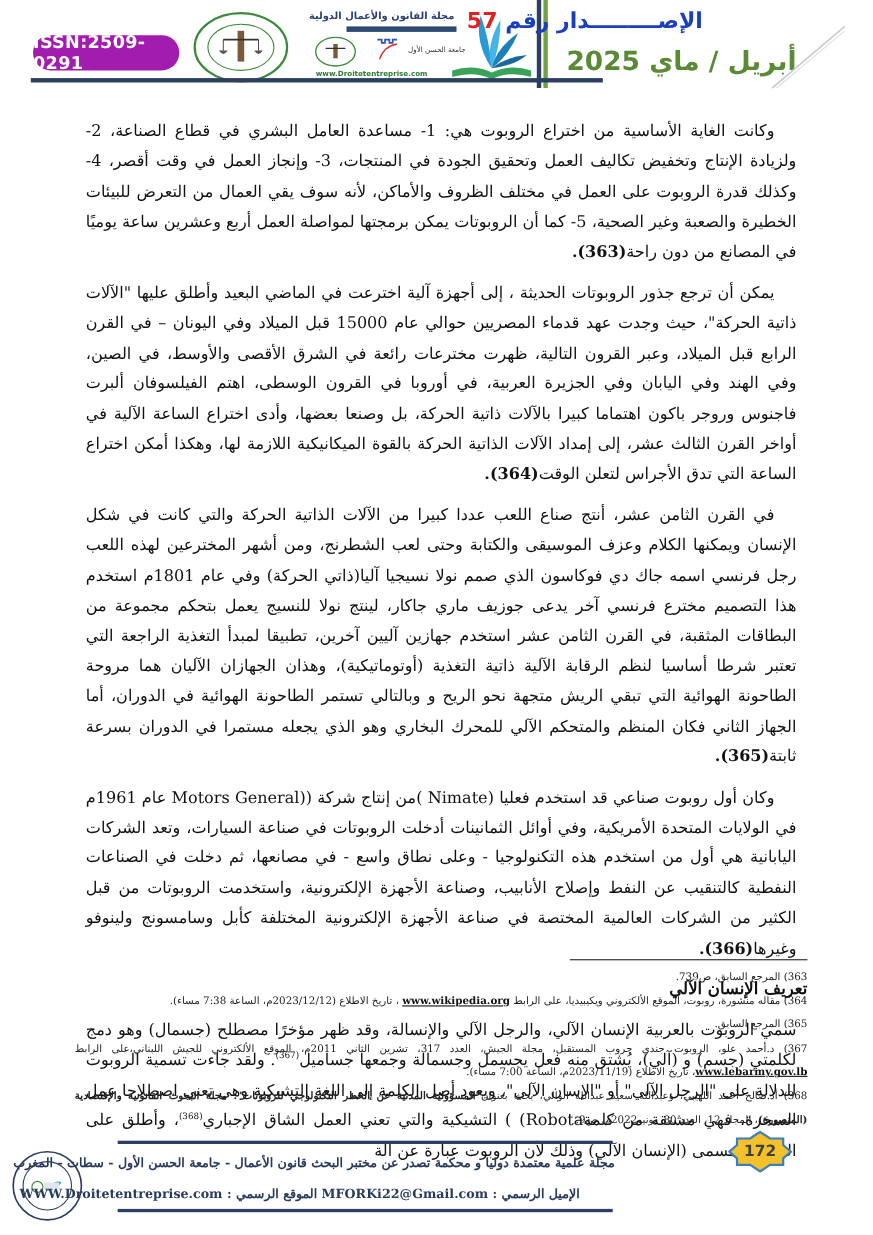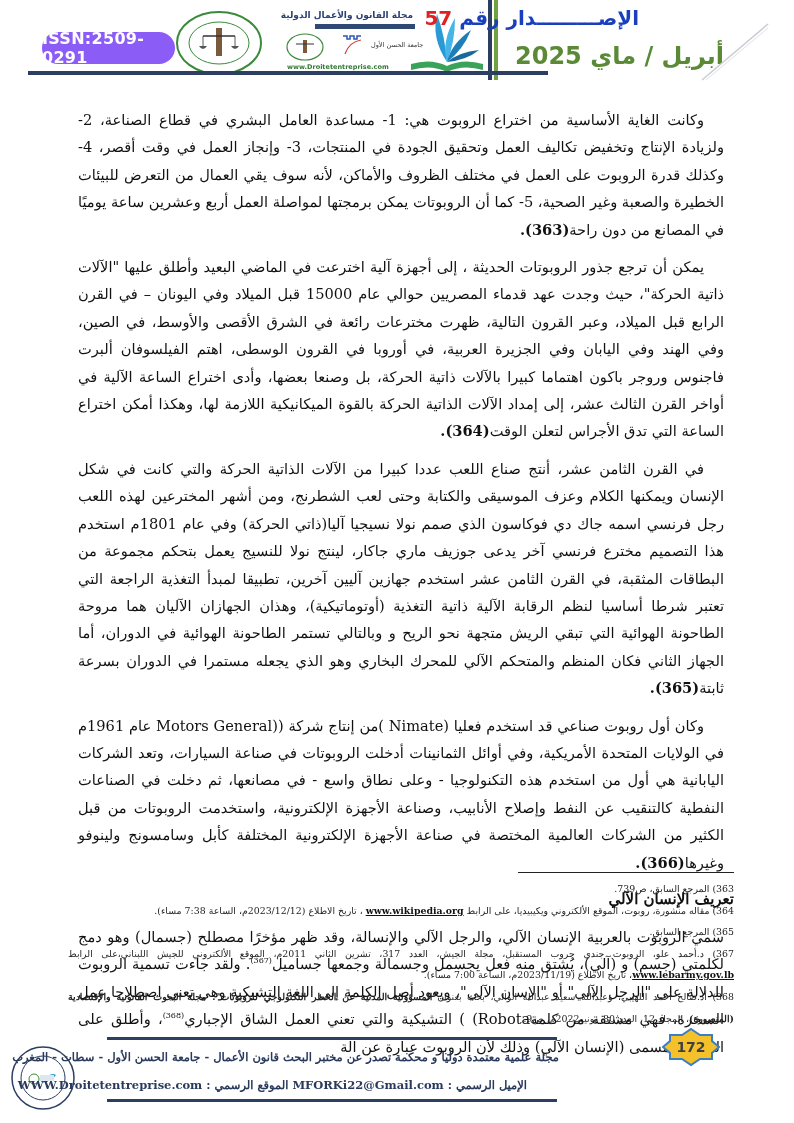--- a/index.html
+++ b/index.html
@@ -1,22 +1,22 @@
 <!DOCTYPE html>
 <html><head>
 <meta charset="utf-8">
 <style>
   html, body { margin: 0; padding: 0; background: #ffffff; }
   body { width: 794px; height: 1123px; position: relative; overflow: hidden;
          font-family: "DejaVu Serif", "Liberation Serif", serif; color: #111; }
 
   
   .header { position: absolute; left: 0; top: 0; width: 794px; height: 86px; }
-  .issn { position: absolute; left: 42px; top: 32px; width: 133px; height: 32px;
-          background: #8b5cf6; border-radius: 16px; color: #fff;
+  .issn { position: absolute; left: 30px; top: 32px; width: 133px; height: 32px;
+          background: #a21caf; border-radius: 16px; color: #fff;
           font-family: "DejaVu Sans", sans-serif; font-size: 16px; font-weight: bold;
           display: flex; align-items: center; justify-content: center; letter-spacing: 0.3px; }
   .seal { position: absolute; left: 175px; top: 10px; width: 88px; height: 66px; }
   .journal-logo { position: absolute; left: 283px; top: 8px; width: 200px; height: 66px; }
   .journal-logo .jname { position: absolute; right: 70px; top: 2px; font-size: 9px; font-weight: bold;
                          color: #2b3f73; font-family: "DejaVu Sans", sans-serif; direction: rtl; white-space: nowrap; }
   .journal-logo .jband { position: absolute; left: 32px; top: 16px; width: 100px; height: 5px; background: #2e4a74; }
   .journal-logo .jurl { position: absolute; left: 4px; top: 55px; font-size: 6.5px; font-weight: bold; color: #2f7a35;
                         font-family: "DejaVu Sans", sans-serif; }
   .journal-logo .univ { position: absolute; left: 88px; top: 33px; font-size: 6.5px; color: #333; direction: rtl;

